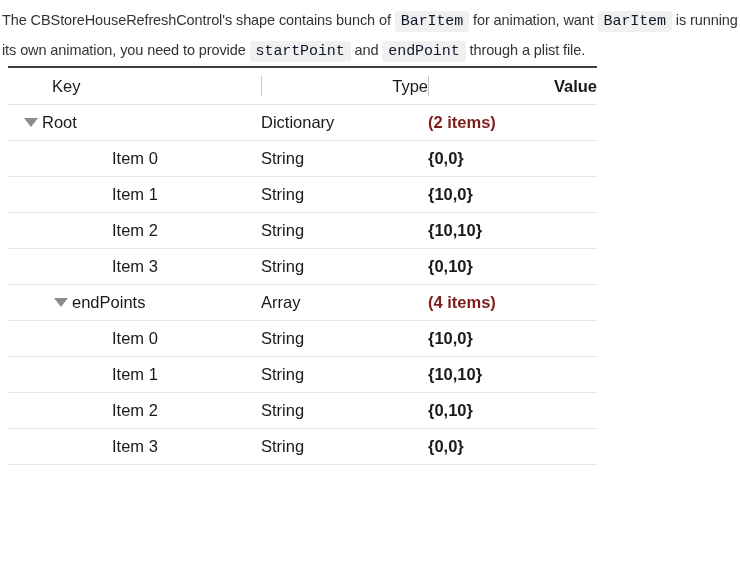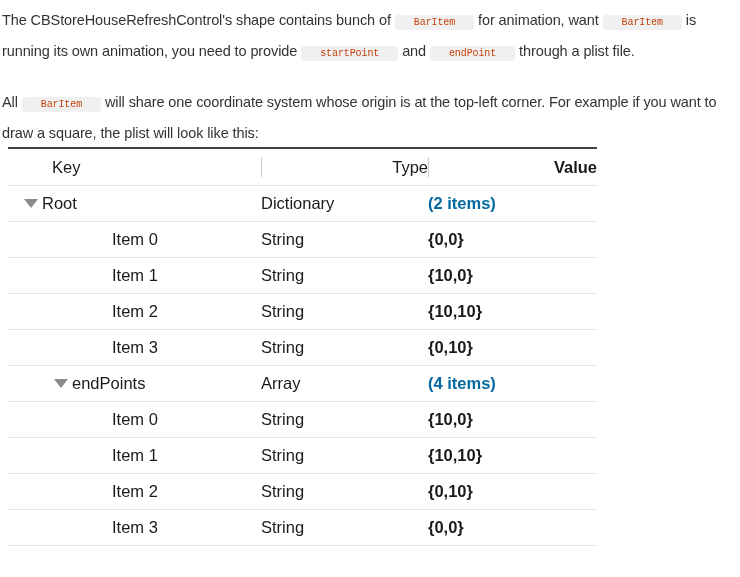--- a/index.html
+++ b/index.html
@@ -26,24 +26,24 @@
     color: #333333;
     margin: 0;
     padding: 0;
     letter-spacing: -0.1px;
   }
   .para.p1 { padding-top: 6px; }
   .para.p2 { padding-top: 20px; }
 
   code.inline {
     font-family: "Liberation Mono", "DejaVu Sans Mono", monospace;
-    font-size: 10px;
+    font-size: 15px;
     background: #f0f0f0;
-    color: #c2410c;
-    padding: 2px 19px;
+    color: #0f172a;
+    padding: 2px 6px;
     border-radius: 3px;
     white-space: nowrap;
   }
 
   
   .plist-wrap {
     margin: 0;
     padding: 0 143px 0 8px;
   }
   .plist {
@@ -114,32 +114,31 @@
     border-top: 9px solid #8c8c8c;
     margin-right: 4px;
     flex: 0 0 auto;
   }
 
   
   .ind-0 { padding-left: 16px; }
   .ind-1 { padding-left: 46px; }
   .ind-2 { padding-left: 104px; }
 
-  .muted { color: #0369a1; }
+  .muted { color: #7f1d1d; }
 
   .mono-val { font-family: "Liberation Sans", sans-serif; }
 </style>
 </head>
 <body>
 
 <div class="prose">
 
   <p class="para p1"><span>The CBStoreHouseRefreshControl's shape contains bunch of </span><code class="inline">BarItem</code><span> for animation, want </span><code class="inline">BarItem</code><span> is running its own animation, you need to provide </span><code class="inline">startPoint</code><span> and </span><code class="inline">endPoint</code><span> through a plist file.</span></p>
 
-  <p class="para p2"><span>All </span><code class="inline">BarItem</code><span> will share one coordinate system whose origin is at the top-left corner. For example if you want to draw a square, the plist will look like this:</span></p>
 
 </div>
 
 <div class="plist-wrap">
   <table class="plist">
     <colgroup>
       <col class="c-key">
       <col class="c-type">
       <col class="c-value">
     </colgroup>

